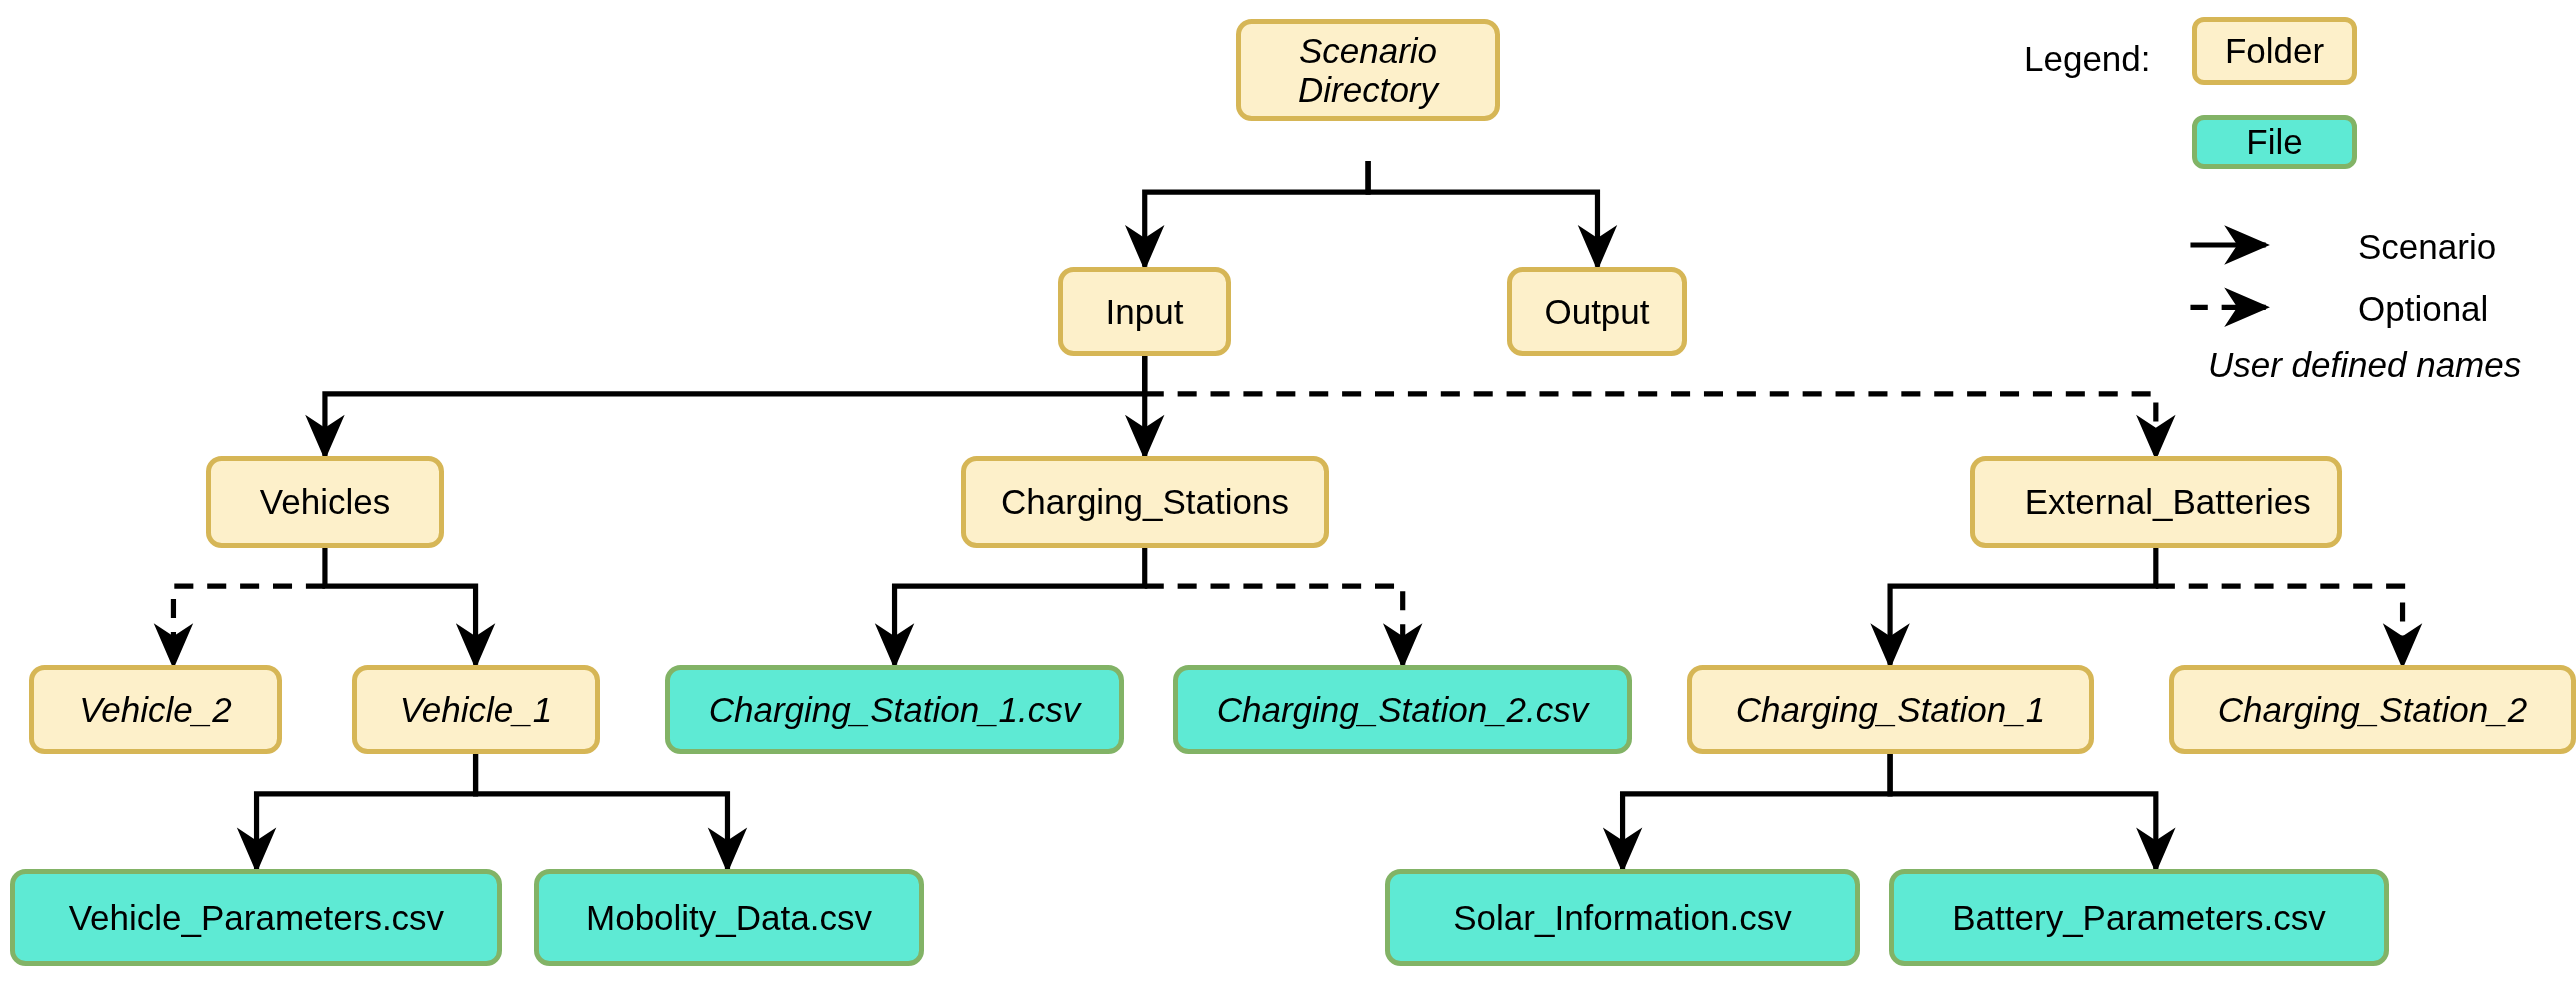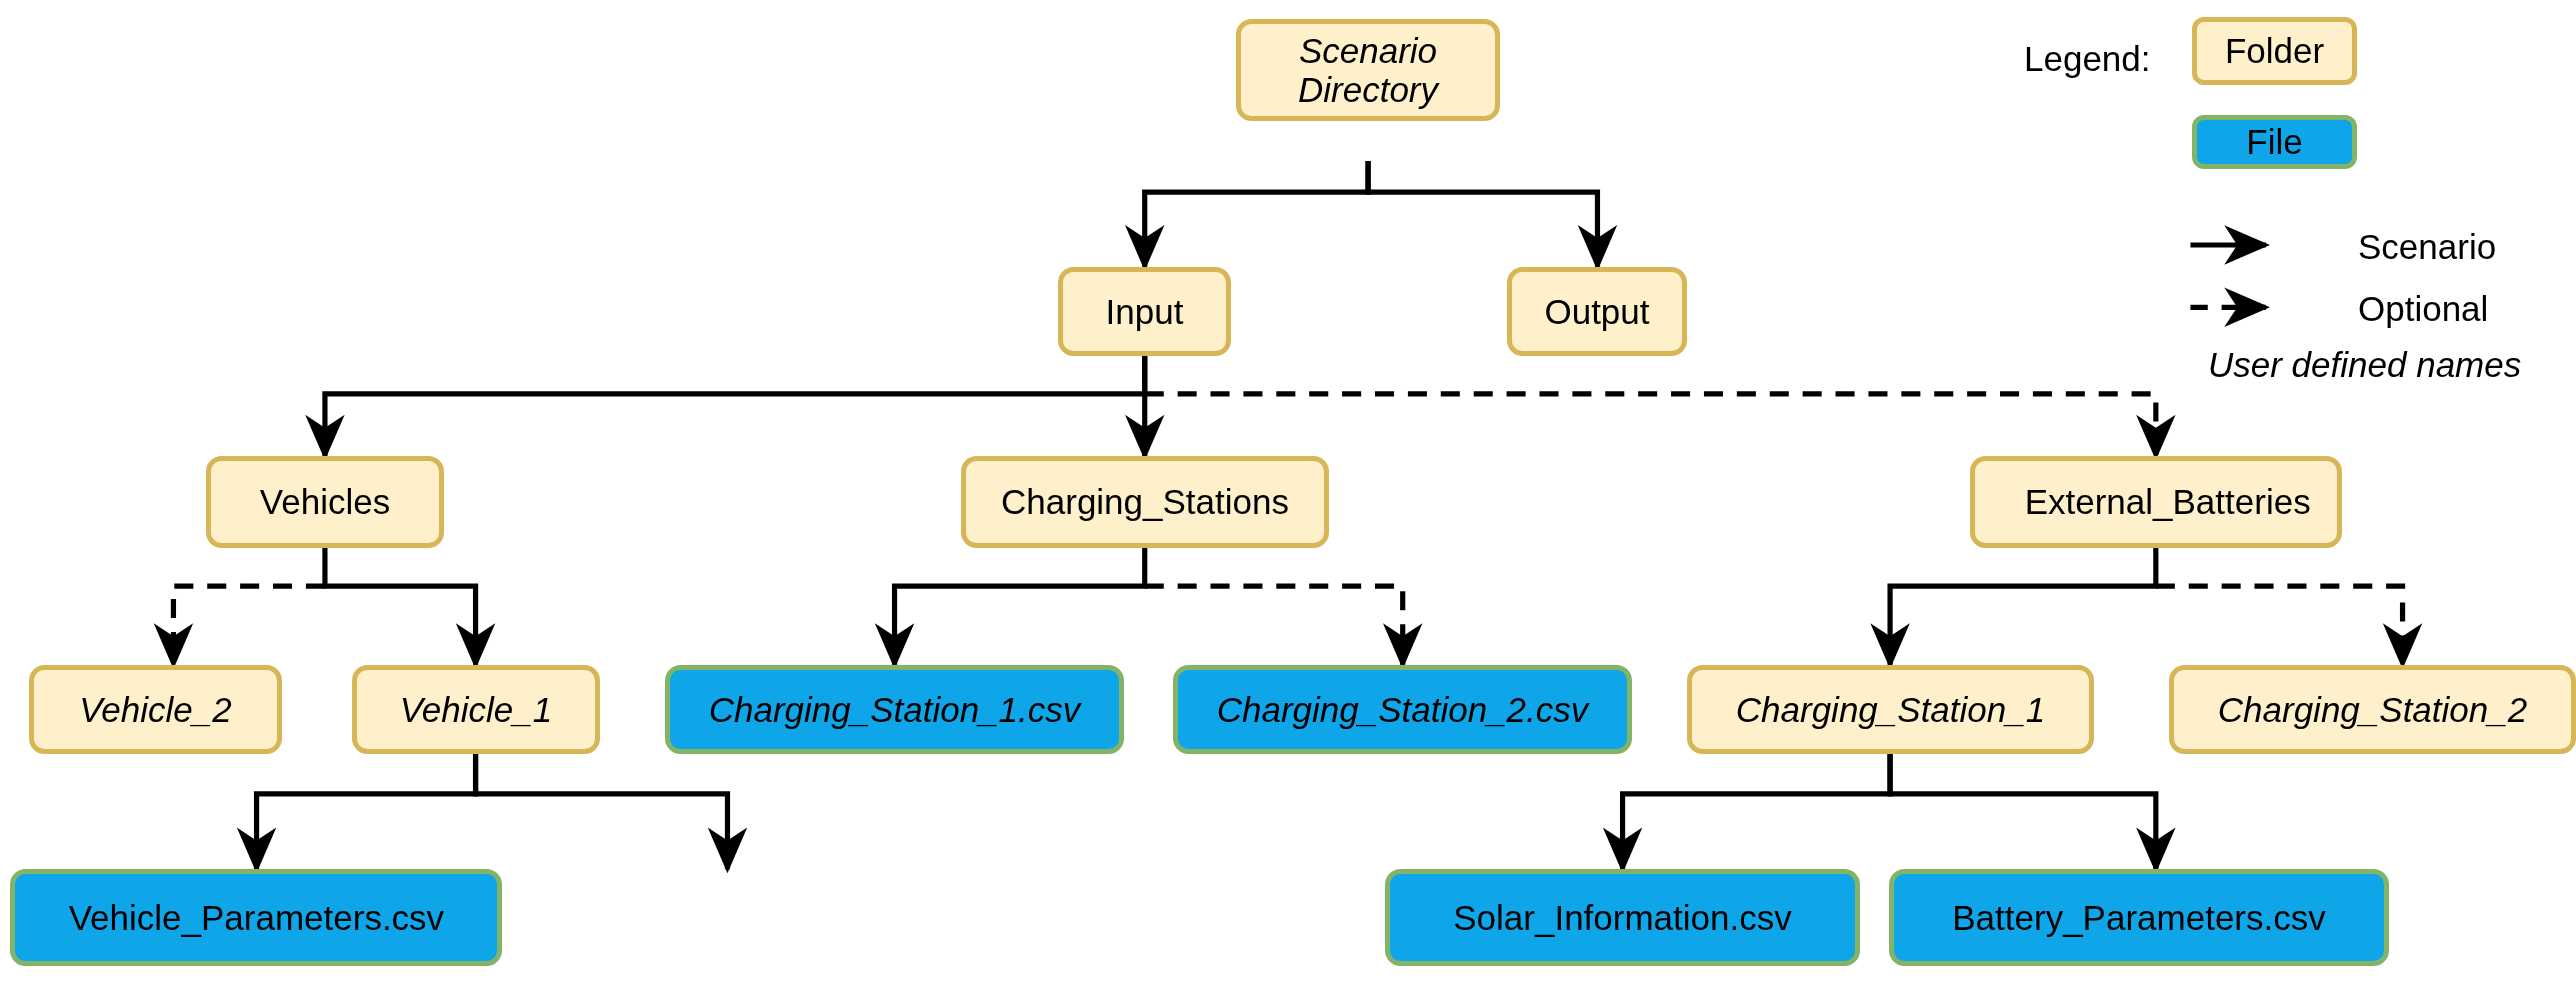--- a/index.html
+++ b/index.html
@@ -14,21 +14,21 @@
     text-align:center;
     border-radius:15.6px;
     border-width:5.2px;border-style:solid;
     font-size:35px;
     line-height:1.12;
     color:#000000;
     padding:3.5px 8.7px;
     white-space:pre-line;
   }
   .folder{background:#fdf0ca;border-color:#d6b656;}
-  .file{background:#0ea5e9;border-color:#82b366;}
+  .file{background:#5eead4;border-color:#82b366;}
   .user-defined{font-style:italic;}
 
   .legend-label{
     position:absolute;
     font-size:35px;color:#000000;
     white-space:nowrap;
   }
   .legend-chip{
     position:absolute;
     box-sizing:border-box;
@@ -110,20 +110,21 @@
   <div class="node file user-defined" style="left:665px;top:665px;width:459px;height:89px;">Charging_Station_1.csv</div>
 
   <div class="node file user-defined" style="left:1173px;top:665px;width:459px;height:89px;">Charging_Station_2.csv</div>
 
   <div class="node folder user-defined" style="left:1687px;top:665px;width:407px;height:89px;">Charging_Station_1</div>
 
   <div class="node folder user-defined" style="left:2169px;top:665px;width:407px;height:89px;">Charging_Station_2</div>
 
   <div class="node file" style="left:10.4px;top:869px;width:492px;height:97px;">Vehicle_Parameters.csv</div>
 
+  <div class="node file" style="left:534px;top:869px;width:390px;height:97px;">Mobolity_Data.csv</div>
 
   <div class="node file" style="left:1385px;top:869px;width:475px;height:97px;">Solar_Information.csv</div>
 
   <div class="node file" style="left:1889px;top:869px;width:500px;height:97px;">Battery_Parameters.csv</div>
 
   <div class="legend-label" style="left:2024px;top:39px;">Legend:</div>
 
   <div class="legend-chip folder" style="left:2192px;top:17.3px;width:165px;height:68px;">Folder</div>
 
   <div class="legend-chip file" style="left:2192px;top:115px;width:165px;height:54px;">File</div>

